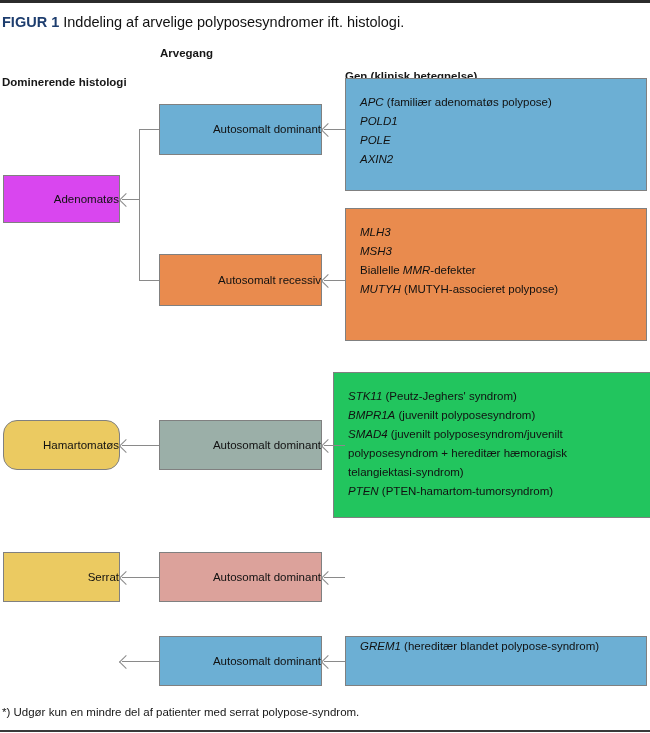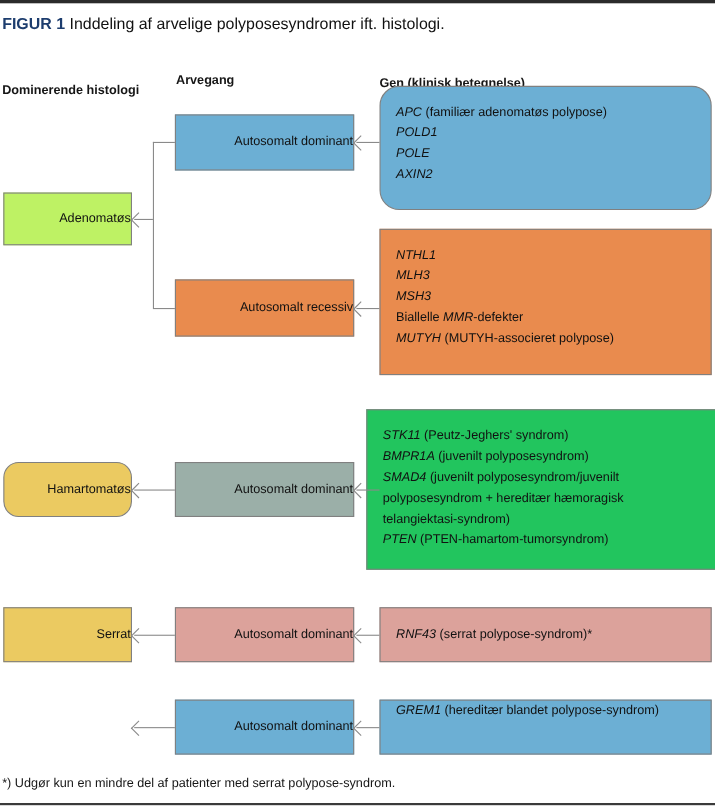--- a/index.html
+++ b/index.html
@@ -43,21 +43,21 @@
   }
 
   .col-head {
     position: absolute;
     font-size: 11.5px;
     font-weight: bold;
     line-height: 14px;
     color: #161616;
   }
   .col-head.h1 { left: 2px;   top: 46px; width: 150px; margin-top: 29px; }
-  .col-head.h2 { left: 160px; top: 46px; width: 180px; margin-top: 20px; }
+  .col-head.h2 { left: 160px; top: 46px; width: 180px; }
   .col-head.h3 { left: 345px; top: 31px; width: 300px; margin-top: 38px; }
 
   .node {
     position: absolute;
     box-sizing: border-box;
     border: 1px solid #808080;
     display: flex;
     align-items: center;
     font-size: 11.5px;
     line-height: 15px;
@@ -112,52 +112,51 @@
 
   <div class="fig-title">
     <span class="fignum">FIGUR 1</span>
     <span>Inddeling af arvelige polyposesyndromer ift. histologi.</span>
   </div>
 
   <div class="col-head h1">Dominerende histologi</div>
   <div class="col-head h2">Arvegang</div>
   <div class="col-head h3">Gen (klinisk betegnelse)</div>
 
-  <div class="node center" style="left:3px; top:175px; width:117px; height:48px; background:#bef264;">
+  <div class="node center" style="left:3px; top:175px; width:117px; height:48px; background:#d946ef;">
     <span>Adenomatøs</span>
   </div>
 
   <div class="node center" style="left:159px; top:104px; width:163px; height:51px; background:#6CAFD4;">
     <span>Autosomalt dominant</span>
   </div>
 
   <div class="node center" style="left:159px; top:254px; width:163px; height:52px; background:#E98B4E;">
     <span>Autosomalt recessiv</span>
   </div>
 
   <div class="connector v" style="left:139px; top:129px; height:151px;"></div>
   <div class="connector h" style="left:139px; top:129px; width:20px;"></div>
   <div class="connector h" style="left:139px; top:280px; width:20px;"></div>
   <div class="connector h" style="left:122px; top:199px; width:17px;"></div>
   <div class="arrowhead" style="left:121px; top:195px;"></div>
 
-  <div class="node genes" style="left:345px; top:78px; width:302px; height:113px; background:#6CAFD4;border-radius:18px;">
+  <div class="node genes" style="left:345px; top:78px; width:302px; height:113px; background:#6CAFD4;">
     <div>
       <span class="gene-line"><i>APC</i><span> (familiær adenomatøs polypose)</span></span>
       <span class="gene-line"><i>POLD1</i><span></span></span>
       <span class="gene-line"><i>POLE</i><span></span></span>
       <span class="gene-line"><i>AXIN2</i><span></span></span>
     </div>
   </div>
   <div class="connector h" style="left:324px; top:129px; width:21px;"></div>
   <div class="arrowhead" style="left:323px; top:125px;"></div>
 
   <div class="node genes" style="left:345px; top:208px; width:302px; height:133px; background:#E98B4E;">
     <div>
-      <span class="gene-line"><i>NTHL1</i><span></span></span>
       <span class="gene-line"><i>MLH3</i><span></span></span>
       <span class="gene-line"><i>MSH3</i><span></span></span>
       <span class="gene-line"><span>Biallelle </span><i>MMR</i><span>-defekter</span></span>
       <span class="gene-line"><i>MUTYH</i><span> (MUTYH-associeret polypose)</span></span>
     </div>
   </div>
   <div class="connector h" style="left:324px; top:280px; width:21px;"></div>
   <div class="arrowhead" style="left:323px; top:276px;"></div>
 
   <div class="node center" style="left:3px; top:420px; width:117px; height:50px; background:#EBCA61;border-radius:14px;">
@@ -182,25 +181,20 @@
 
   <div class="node center" style="left:3px; top:552px; width:117px; height:50px; background:#EBCA61;">
     <span>Serrat</span>
   </div>
   <div class="node center" style="left:159px; top:552px; width:163px; height:50px; background:#DCA29B;">
     <span>Autosomalt dominant</span>
   </div>
   <div class="connector h" style="left:122px; top:577px; width:37px;"></div>
   <div class="arrowhead" style="left:121px; top:573px;"></div>
 
-  <div class="node genes" style="left:345px; top:552px; width:302px; height:50px; background:#DCA29B; align-items:center; padding:0 0 0 14px;">
-    <div>
-      <span class="gene-line"><i>RNF43</i><span> (serrat polypose-syndrom)*</span></span>
-    </div>
-  </div>
   <div class="connector h" style="left:324px; top:577px; width:21px;"></div>
   <div class="arrowhead" style="left:323px; top:573px;"></div>
 
   <div class="node center" style="left:159px; top:636px; width:163px; height:50px; background:#6CAFD4;">
     <span>Autosomalt dominant</span>
   </div>
   <div class="connector h" style="left:122px; top:661px; width:37px;"></div>
   <div class="arrowhead" style="left:121px; top:657px;"></div>
 
   <div class="node genes" style="left:345px; top:636px; width:302px; height:50px; background:#6CAFD4; align-items:flex-start; padding:0 14px 0 14px;">

